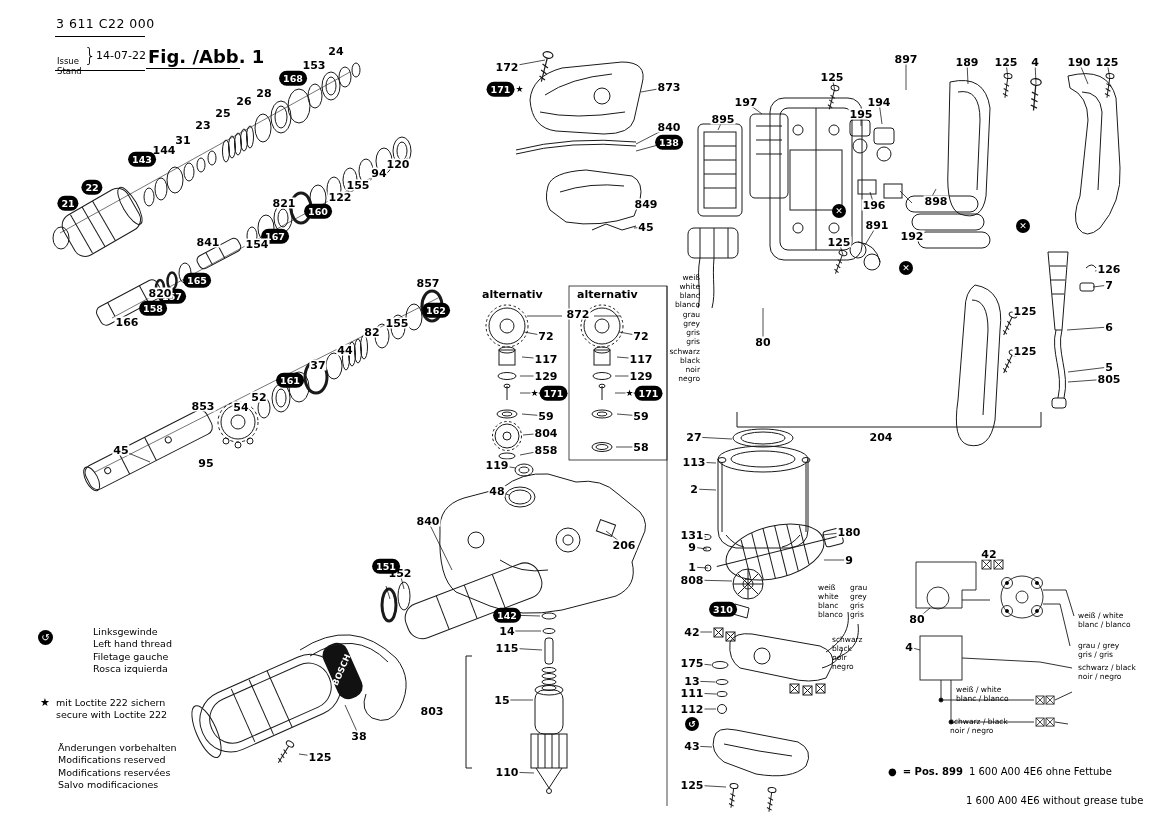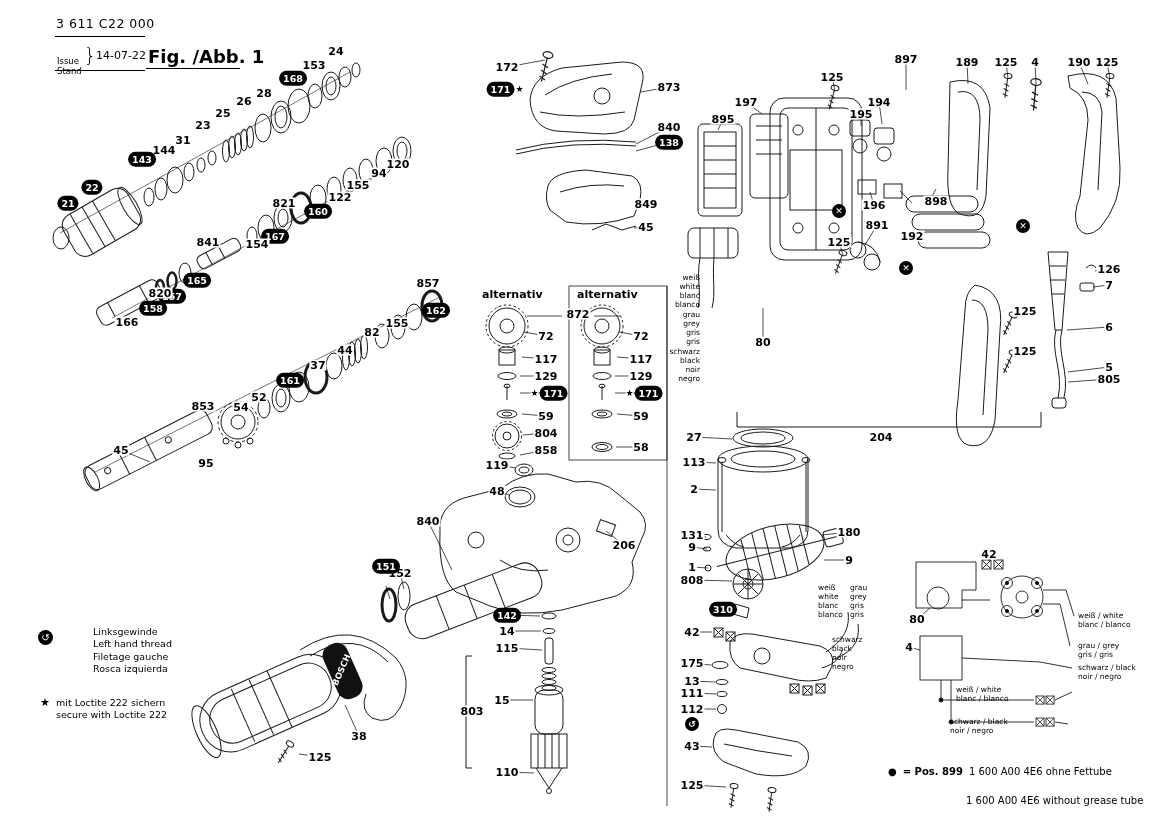--- a/index.html
+++ b/index.html
@@ -737,21 +737,21 @@
       </span>
       <span class="callout plain" style="left: 507px; top: 631px;">
         <span class="num">14</span>
       </span>
       <span class="callout plain" style="left: 507px; top: 648px;">
         <span class="num">115</span>
       </span>
       <span class="callout plain" style="left: 502px; top: 700px;">
         <span class="num">15</span>
       </span>
-      <span class="callout plain" style="left: 472px; top: 711px; justify-content: flex-end;">
+      <span class="callout plain" style="left: 432px; top: 711px; justify-content: flex-end;">
         <span class="num">803</span>
       </span>
       <span class="callout plain" style="left: 507px; top: 772px;">
         <span class="num">110</span>
       </span>
       <span class="callout plain" style="left: 906px; top: 59px;">
         <span class="num">897</span>
       </span>
       <span class="callout plain" style="left: 967px; top: 62px;">
         <span class="num">189</span>
@@ -953,20 +953,24 @@
   <div class="icn" style="left:38px;top:630px;width:15px;height:15px;font-size:10px;">↺</div>
   <div class="txt note" style="left:65px;top:626px;margin-left:28px;">Linksgewinde
 Left hand thread
 Filetage gauche
 Rosca izquierda</div>
 
   <div class="txt" style="left:40px;top:696px;font-size:11px;z-index:4;">★</div>
   <div class="txt note" style="left:56px;top:697px;">mit Loctite 222 sichern
 secure with Loctite 222</div>
 
+  <div class="txt note" style="left:58px;top:742px;">Änderungen vorbehalten
+Modifications reserved
+Modifications reservées
+Salvo modificaciones</div>
 
   <div class="txt" id="footer-legend">
     <div class="row">
       <span>●</span>
       <span style="font-weight:bold;">= Pos. 899</span>
       <span>1 600 A00 4E6 ohne Fettube</span>
     </div>
     <div class="ind">1 600 A00 4E6 without grease tube</div>
   </div>
 

